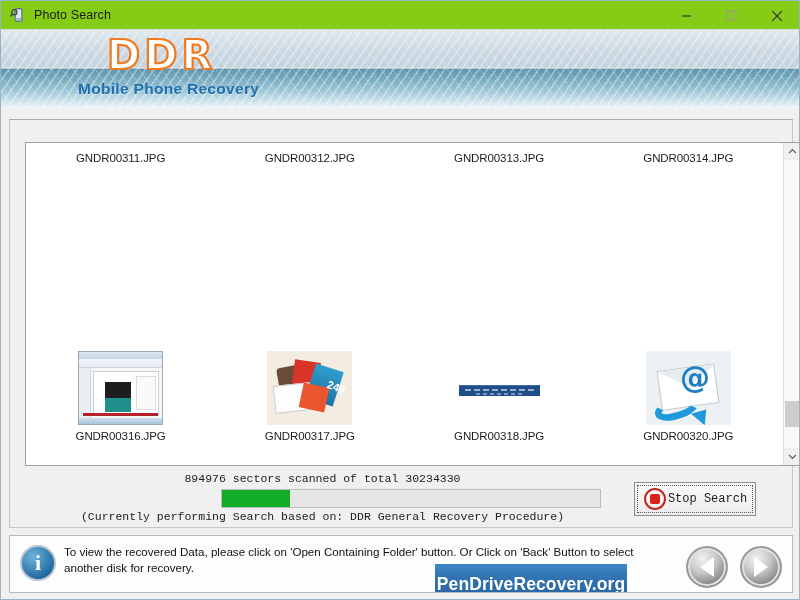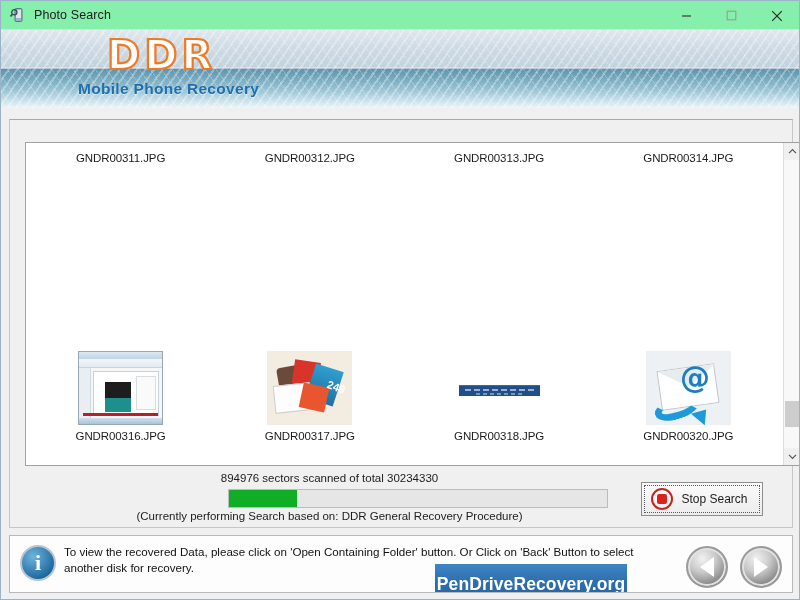--- a/index.html
+++ b/index.html
@@ -13,21 +13,21 @@
     position: relative;
     width: 800px; height: 600px;
     border: 1px solid #9ab3c7;
     background: #f0f0f0;
     overflow: hidden;
   }
 
   
   #titlebar {
     height: 29px;
-    background: #86efac;
+    background: #84cc16;
     border-bottom: 1px solid #dcdcdc;
     display: flex; align-items: center;
     position: relative;
   }
   #title-icon {
     width: 16px; height: 16px;
     margin-left: 9px; margin-right: 8px;
     position: relative; flex: none;
   }
   #title-text {
@@ -238,22 +238,22 @@
   .sb-btn.top { position:absolute; top:0; left:0; }
   .sb-btn.bot { position:absolute; bottom:0; left:0; }
   #sb-thumb {
     position: absolute; left: 1px; width: 15px;
     bottom: 38px; height: 26px;
     background: #cdcdcd;
   }
 
   
   #status-wrap {
-    position: absolute; left: 22px; top: 352px;
-    width: 755px; height: 48px;
+    position: absolute; left: 15px; top: 352px;
+    width: 755px; height: 48px; font-family: Liberation Mono, monospace;
   }
   #sector-text {
     position: absolute; left: 0; right: 160px; top: 0;
     text-align: center;
     font-size: 11.5px; color: #1c1c1c;
   }
   #progress-outer {
     position: absolute; left: 196px; top: 17px;
     width: 380px; height: 19px;
     background: #e6e6e6;

